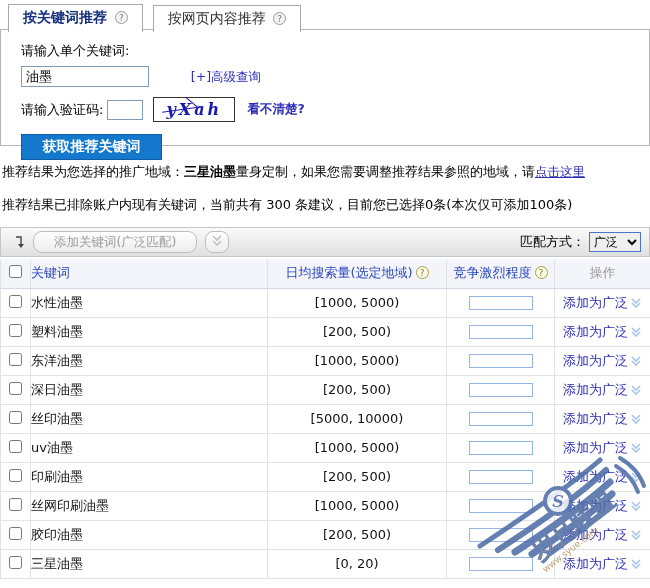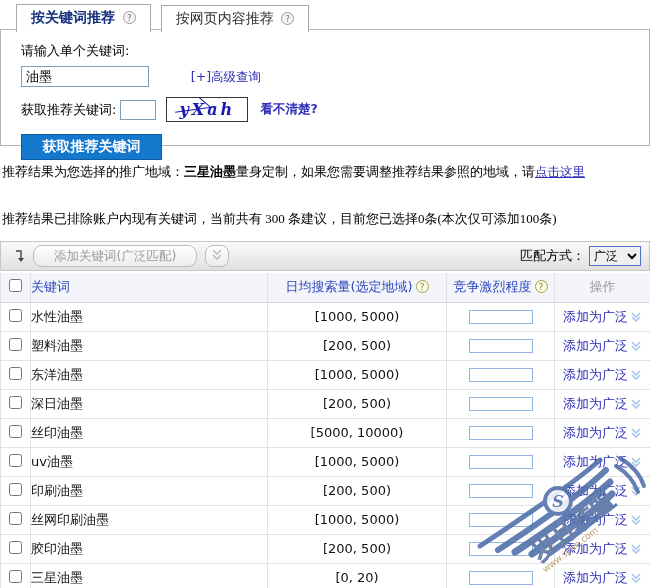--- a/index.html
+++ b/index.html
@@ -1,21 +1,21 @@
 <!DOCTYPE html>
 <html><head>
 <meta charset="utf-8">
 <style>
   * { margin:0; padding:0; box-sizing:border-box; }
   html,body { background:#fff; }
   body { font-family:"DejaVu Sans","Liberation Sans",sans-serif; font-size:12px; color:#000; }
   .page { position:relative; width:650px; height:588px; overflow:hidden; background:#fff; }
 
   
-  .tabs { position:relative; height:30px; padding-left:16px; z-index:2; }
+  .tabs { position:relative; height:30px; padding-left:8px; z-index:2; }
   .tab { display:inline-block; position:relative; top:4px; height:27px; line-height:25px;
          padding:0 14px; border:1px solid #a9a9a9; border-bottom:none; background:#fff;
          color:#333; font-size:14px; cursor:pointer; margin-right:6px; vertical-align:bottom; }
   .tab.active { font-weight:bold; color:#15317e; height:28px; z-index:3; }
   .qmark { display:inline-block; width:13px; height:13px; line-height:12px; border:1px solid #9a9a9a;
            border-radius:50%; font-size:9px; text-align:center; color:#777; background:#f4f4f4;
            vertical-align:1px; margin-left:3px; font-weight:normal; }
   .qmark.olive { border-color:#a8a23f; color:#8b8424; background:#fbfbe8; }
 
   
@@ -40,21 +40,21 @@
   .captcha::after { content:""; position:absolute; left:30px; top:4px; width:16px; height:1px;
              background:#1a1ab0; transform:rotate(40deg); }
   .cap-refresh { margin-left:12px; font-weight:bold; }
   .submit-btn { display:block; width:141px; height:26px; background:#1479cc; border:1px solid #0d5ca5;
                 color:#fff; font-weight:bold; font-size:14px; font-family:"DejaVu Sans",sans-serif;
                 cursor:pointer; }
 
   
   .notice { margin:17px 2px 0 2px; font-size:13px; line-height:17px; }
   .notice b { font-weight:bold; }
-  .notice2 { margin-top:30px;font-family:Liberation Serif, serif; }
+  .notice2 { margin-top:16px; }
 
   
   .toolbar { margin-top:14px; height:30px; border:1px solid #c6c6c6;
              background:linear-gradient(#fafafa,#e0e0e0); display:flex; align-items:center;
              padding:0 8px; }
   .sort-icon { width:14px; height:16px; margin:0 6px 0 4px; }
   .tb-btn { height:22px; border:1px solid #bdbdbd; border-radius:9px; background:linear-gradient(#fff,#ececec);
             color:#9a9a9a; font-size:12.5px; padding:0 20px; margin-right:8px;
             font-family:"DejaVu Sans",sans-serif; }
   .tb-btn.small { padding:0 6px; border-radius:8px; color:#c0c0c0; }
@@ -103,21 +103,21 @@
     </div>
   </div>
 
   <div class="panel">
     <div class="form-label">请输入单个关键词:</div>
     <div class="kw-row">
       <input class="kw-input" type="text" value="油墨" style="">
       <a href="#" class="lnk adv-link">[+]高级查询</a>
     </div>
     <div class="cap-row">
-      <span class="cap-label">获取推荐关键词:</span>
+      <span class="cap-label">请输入验证码:</span>
       <input class="cap-input" type="text" value="" style="">
       <div class="captcha">
         <span class="glyphs">yXah</span>
       </div>
       <a href="#" class="lnk cap-refresh">看不清楚?</a>
     </div>
     <button class="submit-btn">获取推荐关键词</button>
   </div>
 
   <p class="notice"><span>推荐结果为您选择的推广地域：</span><b>三星油墨</b><span>量身定制，如果您需要调整推荐结果参照的地域，请</span><a href="#" class="lnk u">点击这里</a></p>

